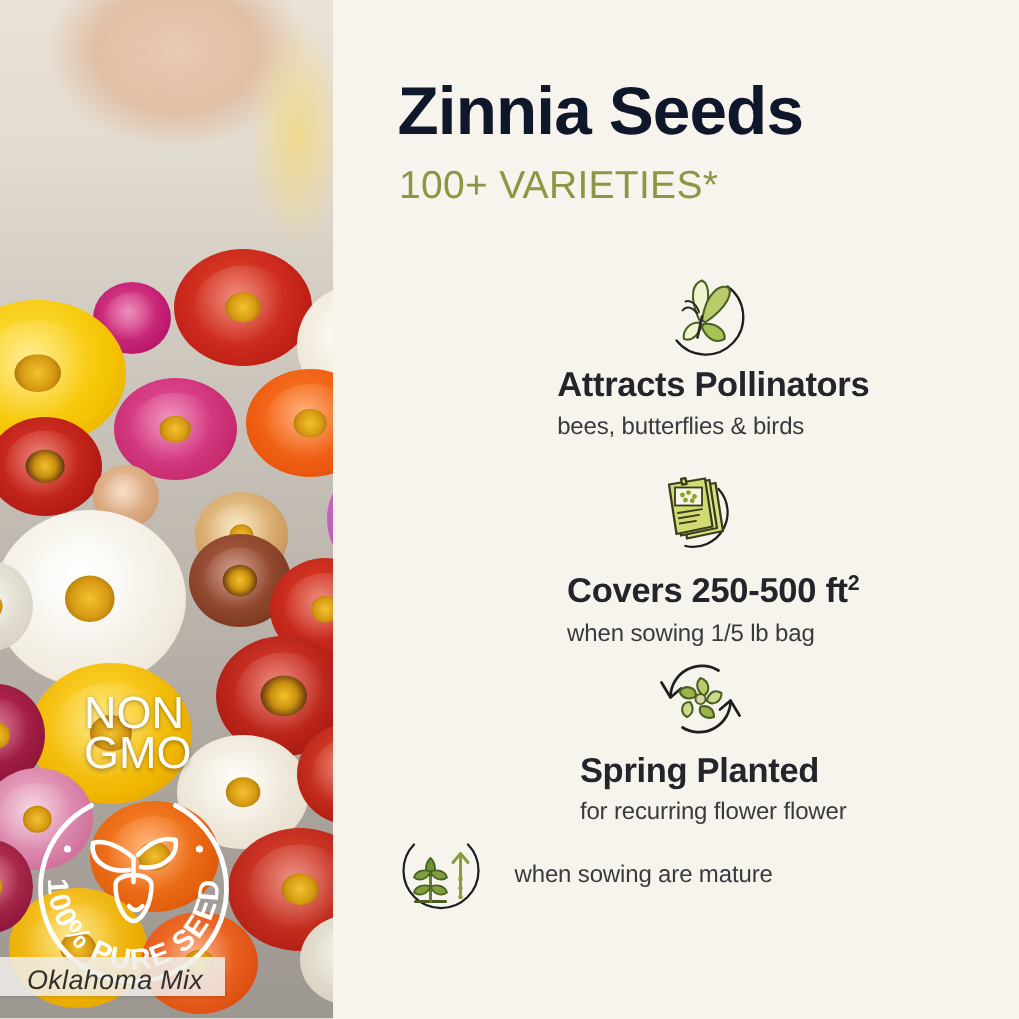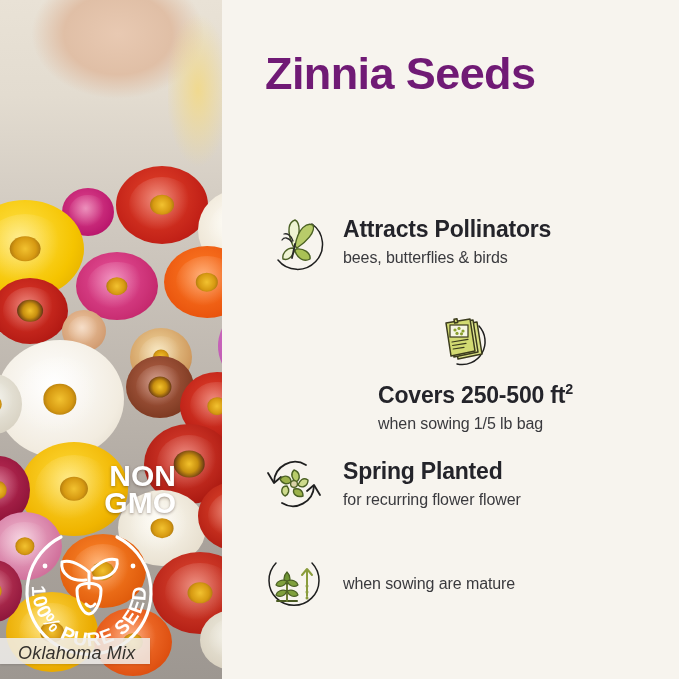--- a/index.html
+++ b/index.html
@@ -93,22 +93,22 @@
     top: 462px;
     width: 170px;
     height: 160px;
     color: #ffffff;
   }
   #nongmo {
     position: absolute;
     left: 48px;
     top: 0px;
     width: 120px;
-    text-align: right;
-    font-weight: 700;
+    text-align: left;
+    font-weight: 400;
     font-size: 30px;
     line-height: 27px;
     letter-spacing: 0px;
     text-shadow: 0 1px 3px rgba(60,40,30,.45);
   }
   #seal-ring {
     position: absolute;
     left: 6px;
     top: 52px;
     width: 150px;
@@ -143,21 +143,21 @@
     width: 457px;
     height: 679px;
   }
   #title {
     position: absolute;
     left: 43px;
     top: 48px;
     font-size: 45px;
     font-weight: 800;
     letter-spacing: -0.6px;
-    color: #701a75;
+    color: #0f172a;
     white-space: nowrap;
   }
   #subtitle {
     position: absolute;
     left: 44px;
     top: 108px;
     font-size: 26px;
     font-weight: 400;
     letter-spacing: 0.2px;
     color: #8d9642;
@@ -195,23 +195,23 @@
     font-size: 16px;
     font-weight: 400;
     color: #3a3a3e;
     letter-spacing: -0.1px;
     line-height: 26px;
     margin-top: 2px;
     white-space: nowrap;
   }
   .sup { font-size: 0.62em; vertical-align: super; }
 
-  #feature-0 { top: 204px; }
+  #feature-0 { top: 177px; flex-direction: column; }
   #feature-1 { top: 310px; flex-direction: column; }
-  #feature-2 { top: 446px; }
+  #feature-2 { top: 434px; flex-direction: column; }
   #feature-3 { top: 544px; }
 </style>
 </head>
 <body>
 
 <div id="card">
 
   <div id="photo-panel">
     <div class="backdrop"></div>
 
@@ -276,20 +276,21 @@
     </div>
 
     <div class="cap-bar">
       <span>Oklahoma Mix</span>
     </div>
   </div>
 
   <div id="content">
 
     <div id="title">Zinnia Seeds</div>
+    <div id="subtitle">100+ VARIETIES*</div>
 
     <div class="feature" id="feature-0">
       <div class="ficon">
         <svg width="64" height="64" viewBox="0 0 64 64">
           <path d="M50,14 A25,25 0 1 1 16,50" fill="none" stroke="#1f1f1f" stroke-width="1.5" stroke-linecap="round"></path>
           <g>
             <path d="M31,36 C24,20 27,12 33,10 C39,13 38,26 33,37 Z" fill="#eef3d2" stroke="#4b6124" stroke-width="1.4" stroke-linejoin="round"></path>
             <path d="M33,36 C36,18 45,12 51,15 C54,22 44,32 35,38 Z" fill="#b8cc6a" stroke="#4b6124" stroke-width="1.4" stroke-linejoin="round"></path>
             <path d="M31,38 C24,38 20,44 21,49 C27,51 31,45 33,40 Z" fill="#eef3d2" stroke="#4b6124" stroke-width="1.4" stroke-linejoin="round"></path>
             <path d="M34,39 C42,38 49,43 48,49 C41,53 35,47 33,41 Z" fill="#a9c155" stroke="#4b6124" stroke-width="1.4" stroke-linejoin="round"></path>

